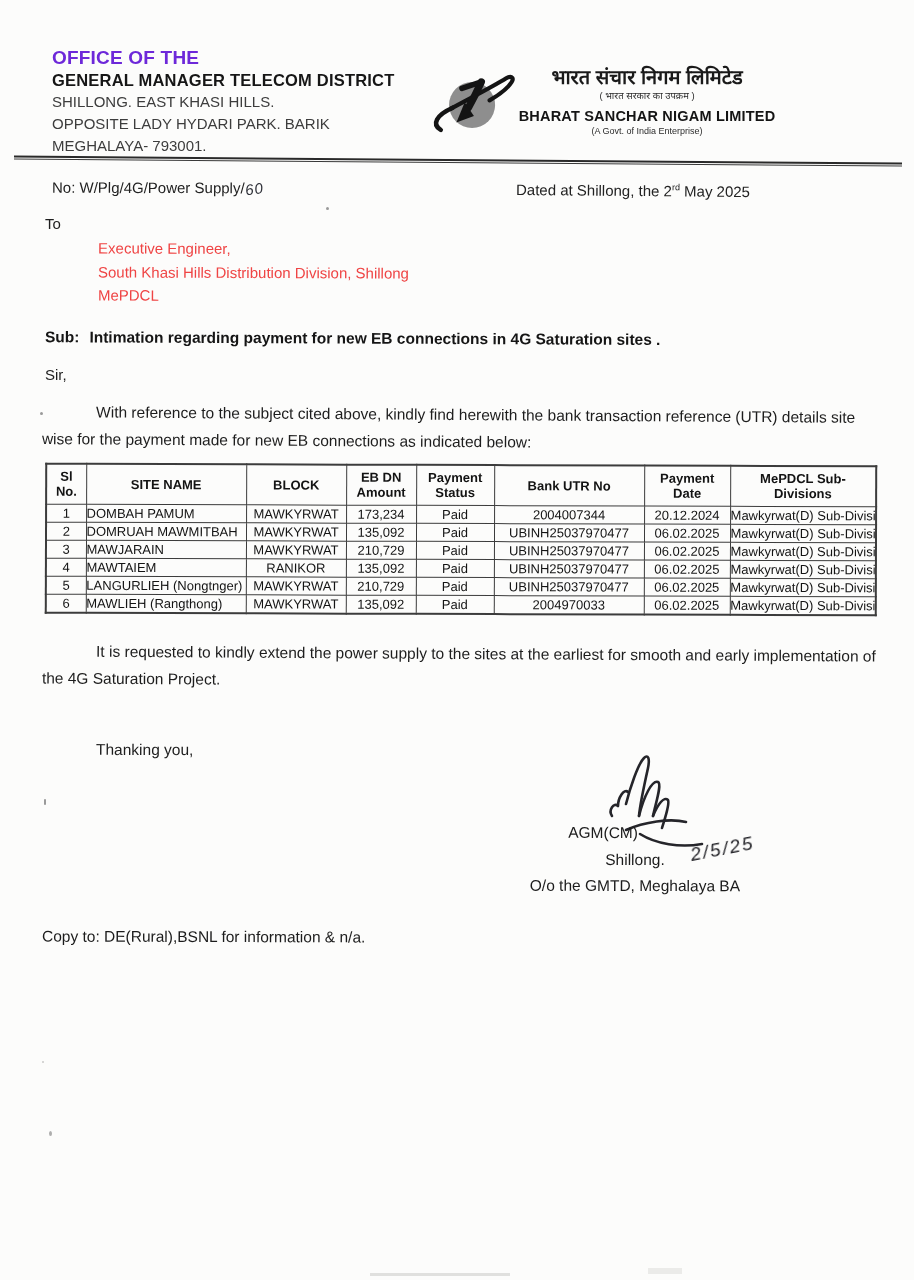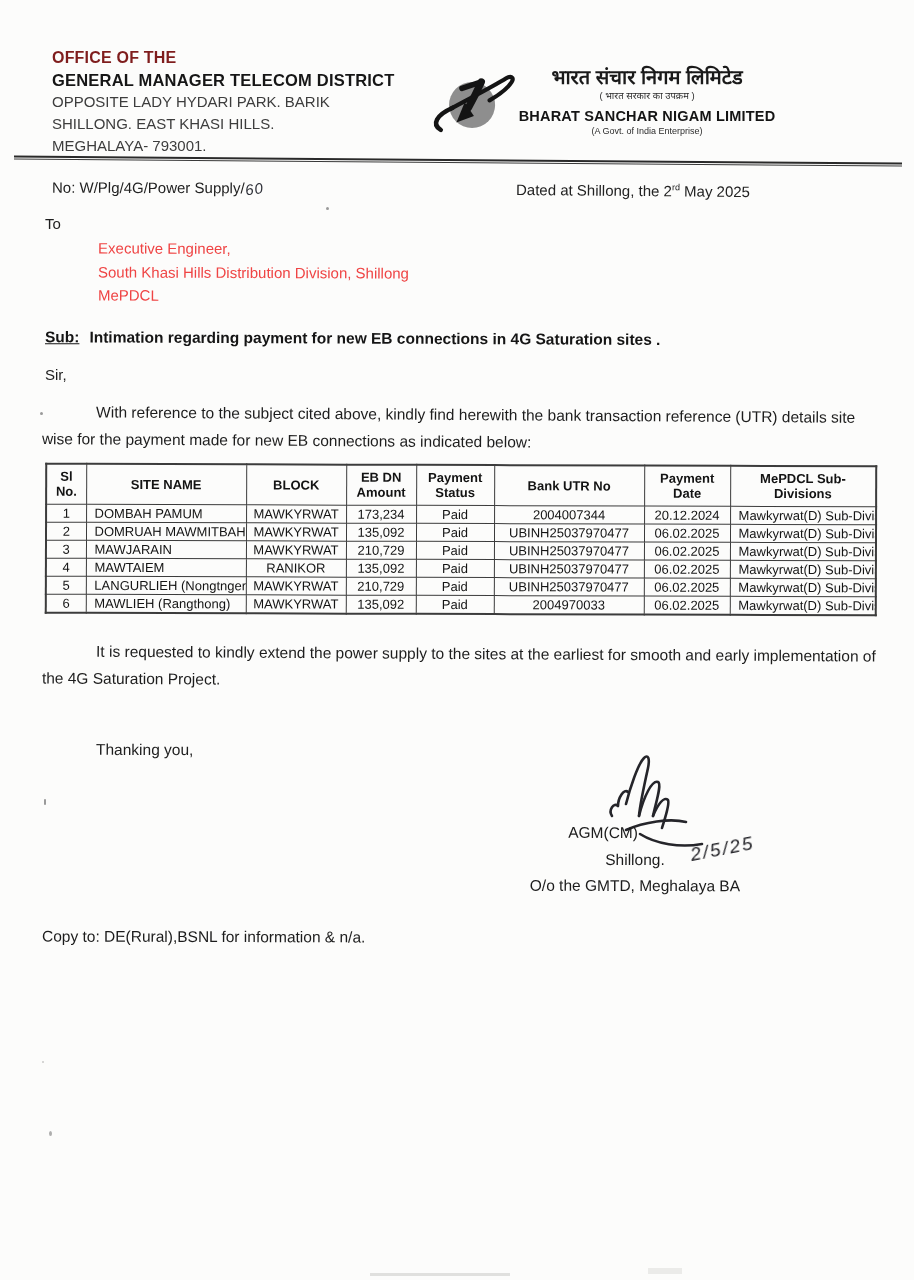--- a/index.html
+++ b/index.html
@@ -5,21 +5,21 @@
   * { margin:0; padding:0; box-sizing:border-box; }
   html,body { background:#e9e9e7; }
   body { font-family:"Liberation Sans","DejaVu Sans",sans-serif; }
   #page {
     position:relative; width:914px; height:1280px; margin:0 auto;
     background:#fcfcfb; color:#1e1e1e; overflow:hidden;
   }
 
   
   .lh-left { position:absolute; left:52px; top:47px; line-height:22px; }
-  .lh-left .l1 { font-weight:bold; font-size:16px; color:#7f1d1d; letter-spacing:.2px; }
+  .lh-left .l1 { font-weight:bold; font-size:19px; color:#6d28d9; letter-spacing:.2px; }
   .lh-left .l2 { font-weight:bold; font-size:16.5px; color:#161616; letter-spacing:.2px; }
   .lh-left .l3 { font-size:15px; color:#3d3d3d; }
 
   .logo-wrap { position:absolute; left:428px; top:70px; width:90px; height:70px; }
 
   .brand { position:absolute; left:516px; top:64px; width:262px; text-align:center; }
   .brand .hindi { font-size:20px; font-weight:bold; color:#1a1a1a; line-height:26px; }
   .brand .hindi-sub { font-size:9.5px; color:#2c2c2c; line-height:12px; }
   .brand .eng { font-size:14.5px; font-weight:bold; color:#141414; line-height:20px; margin-top:4px; letter-spacing:.2px;}
   .brand .eng-sub { font-size:9px; color:#2c2c2c; line-height:11px; }
@@ -35,34 +35,34 @@
   .handwritten { display:inline-block; font-style:italic; color:#30323a; transform:rotate(-9deg) translateY(1px); letter-spacing:1px; }
   .dated { position:absolute; left:516px; top:182px; font-size:15px; color:#222; transform:rotate(.5deg); }
   .dated sup { font-size:9px; }
 
   
   .to-label { position:absolute; left:45px; top:215px; font-size:15px; }
   .addr { position:absolute; left:98px; top:237px; font-size:15px; line-height:23.5px; color:#ef4444; transform:rotate(.2deg); }
 
   
   .subject { position:absolute; left:45px; top:330px; width:820px; font-size:15.5px; font-weight:bold; color:#151515; transform:rotate(.25deg); }
-  .subject .sub-label { margin-right:10px;text-decoration:underline; }
+  .subject .sub-label { margin-right:10px; }
   .salutation { position:absolute; left:45px; top:366px; font-size:15px; }
   .para { position:absolute; font-size:15.5px; color:#1d1d1d; line-height:26.5px; text-indent:54px; text-align:left; }
   .para1 { left:42px; top:402px; width:838px; transform:rotate(.4deg); }
   .para2 { left:42px; top:641px; width:838px; transform:rotate(.35deg); }
 
   
   .tbl-wrap { position:absolute; left:45px; top:464px; width:830px; transform:rotate(.18deg); }
   table { width:100%; border-collapse:collapse; table-layout:fixed; }
   table, th, td { border:1.4px solid #3c3c3c; }
   table { border-width:2px; }
   th { font-size:13px; font-weight:bold; color:#131313; padding:2px 3px; vertical-align:middle; line-height:15px; height:40px; }
   td { font-size:13px; color:#141414; padding:1px 4px; height:17px; line-height:15px; text-align:center; white-space:nowrap; overflow:hidden; }
-  td.col1, td.col7 { text-align:left; padding-left:8px; }
+  td.col1, td.col7 { text-align:left; padding-left:0; }
 
   
   .thanks { position:absolute; left:96px; top:741px; font-size:15.5px; transform:rotate(.2deg); }
   .sig-svg { position:absolute; left:552px; top:752px; width:290px; height:125px; }
   .sig-date { position:absolute; left:690px; top:838px; font-size:19px; font-style:italic; color:#26262b;
               transform:rotate(-11deg); letter-spacing:2px; filter:blur(.2px); }
   .sign-block { position:absolute; left:470px; top:820px; width:330px; text-align:center; font-size:15.5px; line-height:26.5px; color:#1c1c1c; transform:rotate(.15deg); }
   .sign-block .desig { display:inline-block; margin-right:64px; }
 
   
@@ -73,22 +73,22 @@
   .smudge { position:absolute; background:#e0e0de; }
 </style>
 </head>
 <body>
 
 <div id="page">
 
   <div class="lh-left">
     <div class="l1">OFFICE OF THE</div>
     <div class="l2">GENERAL MANAGER TELECOM DISTRICT</div>
+    <div class="l3">SHILLONG. EAST KHASI HILLS.</div>
     <div class="l3">OPPOSITE LADY HYDARI PARK. BARIK</div>
-    <div class="l3">SHILLONG. EAST KHASI HILLS.</div>
     <div class="l3">MEGHALAYA- 793001.</div>
   </div>
 
   <div class="logo-wrap">
     <svg viewBox="0 0 96 76" width="90" height="70">
       <circle cx="47" cy="38" r="25" fill="#8e8e8e"></circle>
       <path d="M13,65 C3,59 8,49 26,41" stroke="#141414" stroke-width="5" fill="none" stroke-linecap="round"></path>
       <path d="M24,42 C44,31 68,19 84,9 C89,6 93,8 90,13 C87,18 78,26 66,33" stroke="#141414" stroke-width="4.5" fill="none" stroke-linecap="round"></path>
       <path d="M57,13 C52,24 48,32 43,41" stroke="#141414" stroke-width="8" fill="none" stroke-linecap="round"></path>
       <polygon points="30,57 49,50 39,35" fill="#141414"></polygon>

